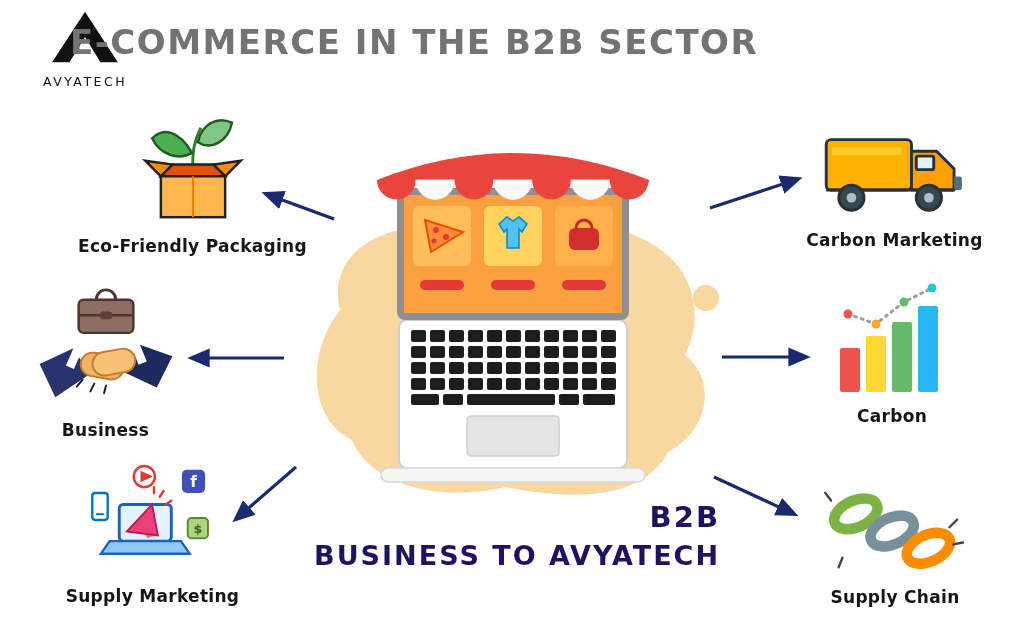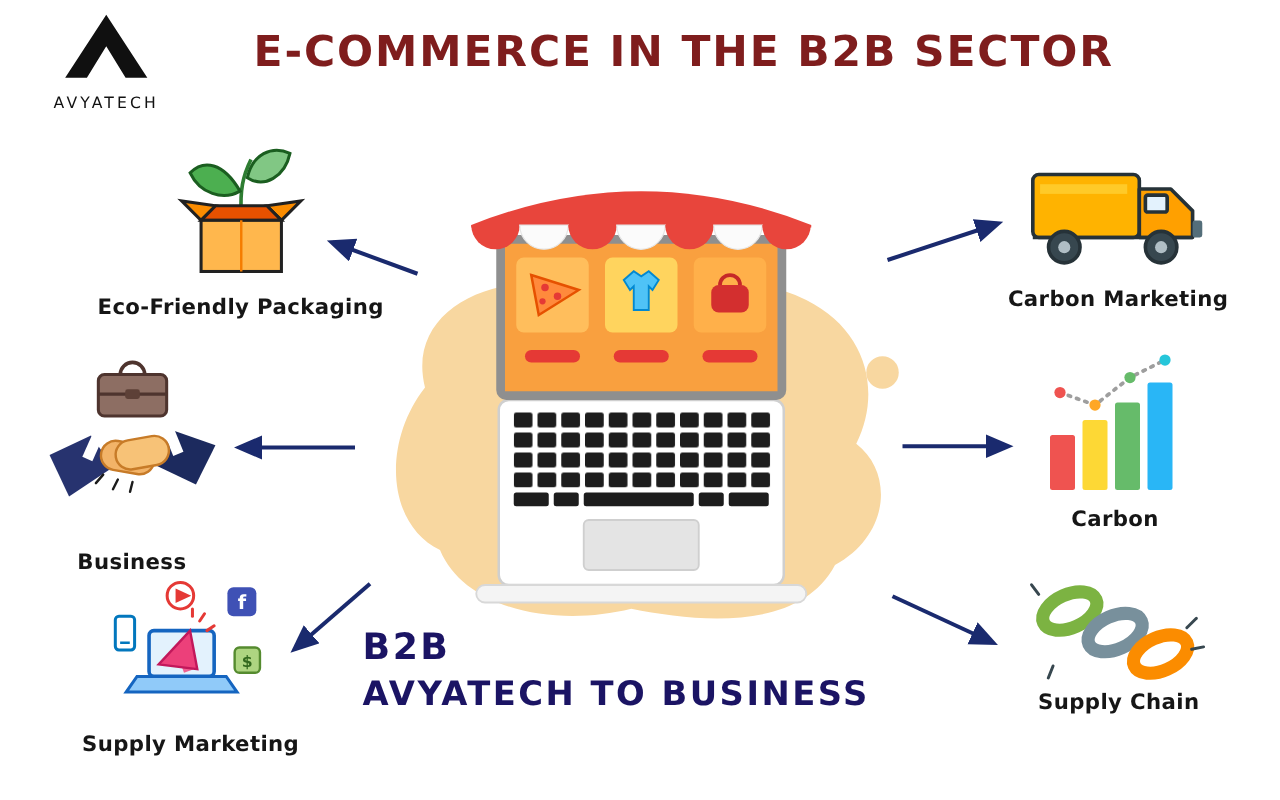--- a/index.html
+++ b/index.html
@@ -2,50 +2,50 @@
 <html><head>
 <meta charset="utf-8">
 <style>
   html,body{margin:0;padding:0;background:#ffffff;}
   .canvas{
     position:relative;width:1024px;height:640px;background:#ffffff;overflow:hidden;
     font-family:"DejaVu Sans","Liberation Sans",sans-serif;
   }
   
   .title{
-    position:absolute;left:70px;right:0;top:22px;text-align:center;
-    font-size:34px;font-weight:800;color:#7f1d1d;letter-spacing:1.5px;
+    position:absolute;left:70px;right:0;top:22px;
+    font-size:34px;font-weight:800;color:#737373;letter-spacing:1.5px;
   }
   .subtitle{
     position:absolute;left:70px;right:0;top:68px;text-align:center;
     font-size:17px;font-weight:500;color:#2d2d2d;letter-spacing:1px;
   }
   
   .logo{position:absolute;left:30px;top:8px;width:110px;text-align:center;}
   .logo-text{margin-top:4px;font-size:12.5px;font-weight:400;color:#111;letter-spacing:2.5px;}
   
   .blob-layer,.arrow-layer{position:absolute;left:0;top:0;width:1024px;height:640px;pointer-events:none;}
   
   .store-laptop{position:absolute;left:372px;top:138px;width:282px;height:348px;}
   
   .b2b-caption{
-    position:absolute;left:290px;top:500px;width:430px;text-align:left;
+    position:absolute;left:290px;top:500px;width:430px;text-align:right;
     color:#1b1464;font-weight:800;
   }
   .b2b-line1{font-size:29px;letter-spacing:2px;}
   .b2b-line2{font-size:27px;letter-spacing:2px;margin-top:6px;}
   
   .node{position:absolute;display:flex;flex-direction:column;align-items:center;gap:12px;}
   .node-label{font-size:17px;font-weight:700;color:#161616;text-align:center;letter-spacing:0.3px;white-space:nowrap;}
   .node-eco{left:60px;top:112px;width:265px;}
-  .node-business{left:28px;top:286px;width:155px;gap:32px;}
+  .node-business{left:28px;top:286px;width:155px;gap:12px;}
   .node-social{left:70px;top:464px;width:165px;gap:14px;}
   .node-carbon{left:812px;top:128px;width:165px;gap:10px;}
   .node-sales{left:832px;top:280px;width:120px;gap:8px;}
-  .node-supply{left:815px;top:464px;width:160px;gap:2px;}
+  .node-supply{left:815px;top:489px;width:160px;gap:12px;}
 </style>
 </head>
 <body>
 
 <div class="canvas">
 
   <svg class="blob-layer" viewBox="0 0 1024 640" aria-hidden="true">
     <path d="M 340 310 C 325 250 390 218 455 228 C 520 236 585 210 645 240
              C 695 265 705 315 685 355 C 715 378 712 428 668 452
              C 640 505 560 498 505 487 C 445 502 372 488 352 440
@@ -122,21 +122,21 @@
         <path d="M120.4 42 a 19.4 19.4 0 0 0 38.8 0 Z" fill="#fbfbfb" stroke="#e6e6e6" stroke-width="1"></path>
         <path d="M159.2 42 a 19.4 19.4 0 0 0 38.8 0 Z" fill="#e8453c"></path>
         <path d="M198.0 42 a 19.4 19.4 0 0 0 38.8 0 Z" fill="#fbfbfb" stroke="#e6e6e6" stroke-width="1"></path>
         <path d="M236.8 42 a 19.4 19.4 0 0 0 38.8 0 Z" fill="#e8453c"></path>
       </g>
     </svg>
   </div>
 
   <div class="b2b-caption">
     <div class="b2b-line1">B2B</div>
-    <div class="b2b-line2">AVYATECH TO BUSINESS</div>
+    <div class="b2b-line2">BUSINESS TO AVYATECH</div>
   </div>
 
   <div class="node node-eco">
     <svg width="110" height="112" viewBox="0 0 110 115" aria-hidden="true">
       <path d="M55 60 C 54 42 56 30 63 16" stroke="#2e7d32" stroke-width="3" fill="none"></path>
       <path d="M54 42 C 40 18 24 16 13 27 C 21 44 40 50 54 42 Z" fill="#4caf50" stroke="#1b5e20" stroke-width="2.5"></path>
       <path d="M60 31 C 64 12 80 4 95 11 C 91 30 74 40 60 31 Z" fill="#81c784" stroke="#1b5e20" stroke-width="2.5"></path>
       <polygon points="22,66 6,50 34,54" fill="#fb8c00" stroke="#212121" stroke-width="2.5"></polygon>
       <polygon points="88,66 104,50 76,54" fill="#fb8c00" stroke="#212121" stroke-width="2.5"></polygon>
       <polygon points="22,66 34,54 76,54 88,66" fill="#e65100" stroke="#212121" stroke-width="2.5"></polygon>

